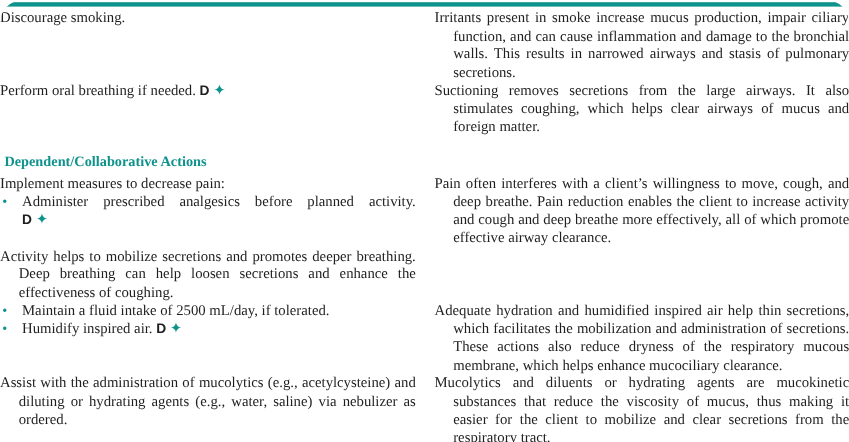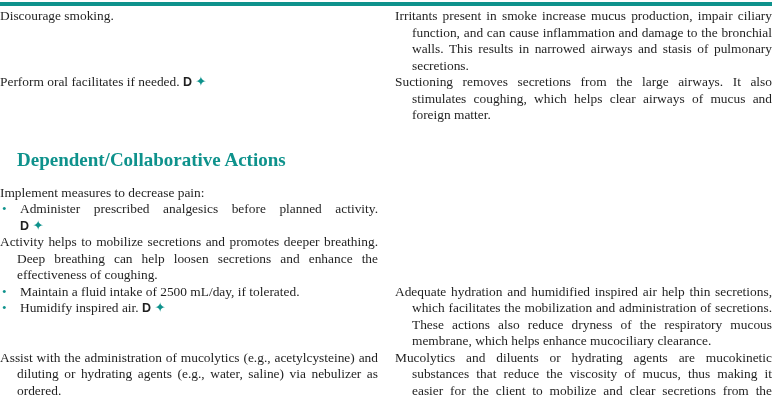--- a/index.html
+++ b/index.html
@@ -6,20 +6,21 @@
   .page {
     position: relative;
     width: 772px;
     height: 402px;
     overflow: hidden;
     background: #ffffff;
     font-family: "Liberation Serif", serif;
     font-size: 13.4px;
     line-height: 16.5px;
     color: #1f1f1f;
+    border-radius: 21px;
   }
   .rule {
     margin-top: 2px;
     height: 4px;
     width: 772px;
     background: #0e928c;
   }
   .tbl { margin-top: 2px; }
   .row {
     display: grid;
@@ -33,22 +34,22 @@
     text-align: justify;
     padding-left: 17px;
     text-indent: -17px;
   }
   .rationale {
     text-align: justify;
     padding-left: 17px;
     text-indent: -17px;
   }
   .heading {
-    margin: 17px;
-    font-size: 19px;
+    margin: 4px;
+    font-size: 13px;
     line-height: 17px;
     font-weight: 700;
     color: #0e928c;
   }
   .bullet-item {
     position: relative;
     padding-left: 20px;
   }
   .bullet {
     position: absolute;
@@ -81,21 +82,21 @@
       <div class="cell">
         <p class="action">Discourage smoking.</p>
       </div>
       <div class="cell">
         <p class="rationale">Irritants present in smoke increase mucus production, impair ciliary function, and can cause inflammation and damage to the bronchial walls. This results in narrowed airways and stasis of pulmonary secretions.</p>
       </div>
     </div>
 
     <div class="row">
       <div class="cell">
-        <p class="action"><span>Perform oral facilitates if needed.</span> <span class="flag-d">D</span> <span class="flag-diamond">✦</span></p>
+        <p class="action"><span>Perform oral breathing if needed.</span> <span class="flag-d">D</span> <span class="flag-diamond">✦</span></p>
       </div>
       <div class="cell">
         <p class="rationale">Suctioning removes secretions from the large airways. It also stimulates coughing, which helps clear airways of mucus and foreign matter.</p>
       </div>
     </div>
 
     <div class="row gap-above">
       <div class="cell">
         <h3 class="heading">Dependent/Collaborative Actions</h3>
       </div>
@@ -103,20 +104,23 @@
     </div>
 
     <div class="row">
       <div class="cell">
         <p class="action">Implement measures to decrease pain:</p>
         <div class="bullet-item">
           <span class="bullet">•</span>
           <p class="bullet-text stretch">Administer prescribed analgesics before planned activity.</p>
           <p class="flags-line"><span class="flag-d">D</span> <span class="flag-diamond">✦</span></p>
         </div>
+      </div>
+      <div class="cell">
+        <p class="rationale">Pain often interferes with a client’s willingness to move, cough, and deep breathe. Pain reduction enables the client to increase activity and cough and deep breathe more effectively, all of which promote effective airway clearance.</p>
       </div>
     </div>
 
     <div class="row">
       <div class="cell">
         <p class="rationale">Activity helps to mobilize secretions and promotes deeper breathing. Deep breathing can help loosen secretions and enhance the effectiveness of coughing.</p>
       </div>
     </div>
 
     <div class="row">

